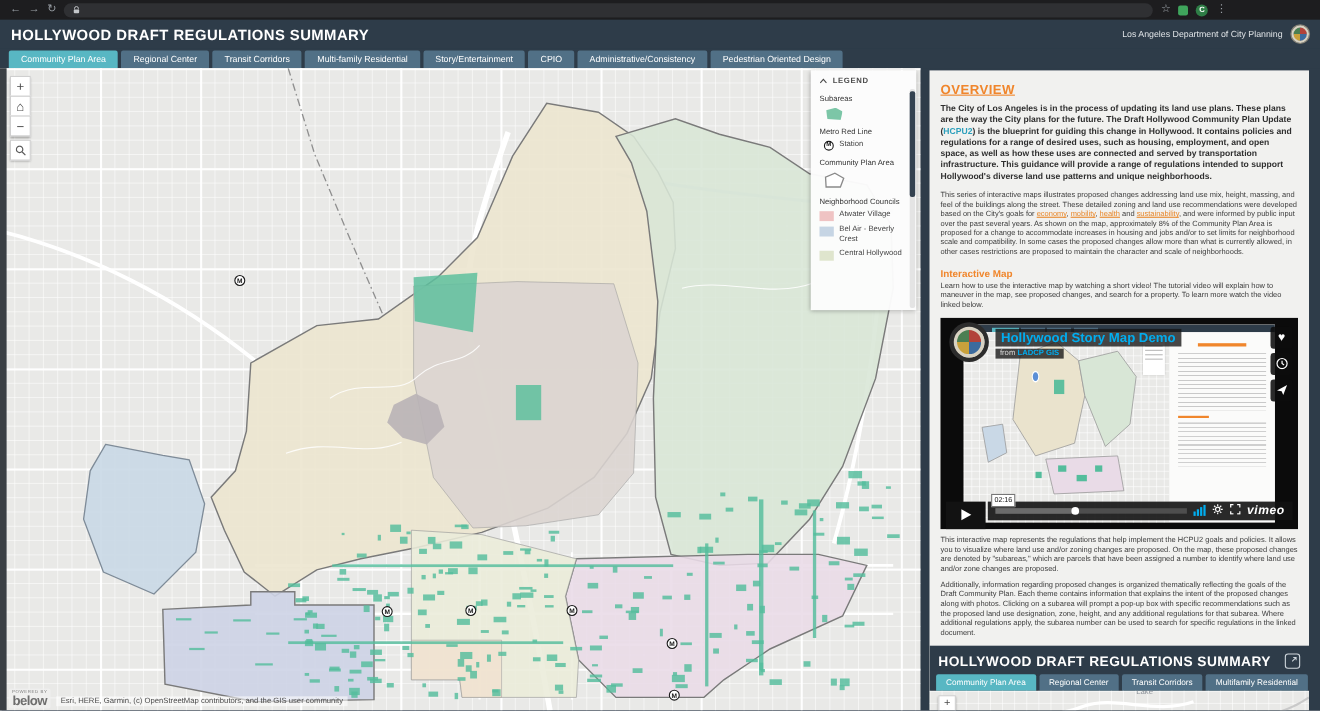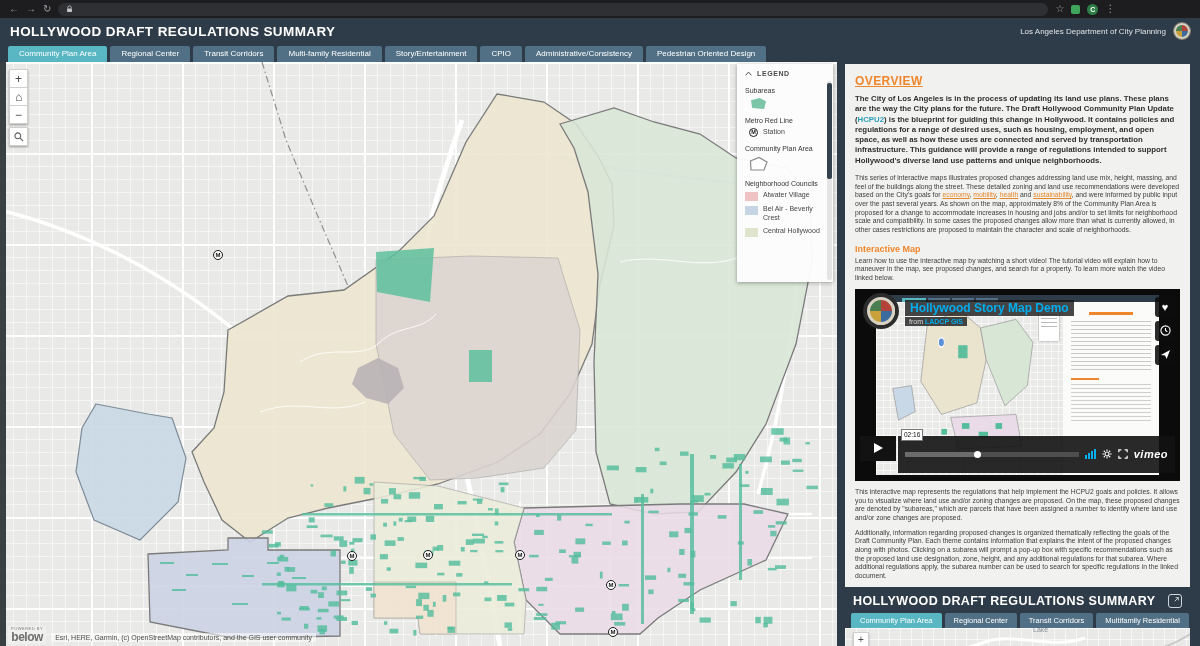--- a/index.html
+++ b/index.html
@@ -86,21 +86,21 @@
   .vt-legend{position:absolute;right:35.5%;top:12px;width:20px;height:34px;background:#fff;box-shadow:0 0 2px rgba(0,0,0,.4);padding:3px 2px;}
   .vt-legend i{display:block;height:1px;background:#bbb;margin-bottom:3px;}
   .v-titlebox{position:absolute;left:12px;top:8px;display:flex;gap:6px;align-items:center;}
   .v-seal{width:28px;height:28px;border-radius:50%;flex:none;background:conic-gradient(#b2433a 0 90deg,#3c6b9e 90deg 180deg,#c9a13b 180deg 270deg,#4b7f52 270deg 360deg);border:3px solid #d8d2c2;box-shadow:0 0 0 4px #2c2c2c;}
   .v-tt{padding-top:1px;margin-left:4px;}
   .v-title{background:rgba(20,20,20,.78);padding:1px 5px;font-size:12px;font-weight:bold;color:#00adef;display:inline-block;}
   .v-by{background:rgba(20,20,20,.78);padding:1px 4px;font-size:7px;color:#ddd;display:table;margin-top:1px;}
   .v-by .blue{color:#00adef;font-weight:bold;text-decoration:none;}
   .v-stack{position:absolute;right:5px;top:8px;display:flex;flex-direction:column;gap:4px;}
   .v-sq{width:20px;height:20px;background:rgba(12,12,12,.88);border-radius:3px;display:flex;align-items:center;justify-content:center;color:#fff;font-size:11px;cursor:pointer;}
-  .v-controls{position:absolute;left:5px;right:5px;bottom:8px;height:37px;display:flex;gap:2px;}
+  .v-controls{position:absolute;left:5px;right:5px;bottom:8px;height:17px;display:flex;gap:2px;}
   .v-play{width:36px;height:25px;background:#121212;display:flex;align-items:center;justify-content:center;cursor:pointer;}
   .tri{width:0;height:0;border-left:9px solid #fff;border-top:5.5px solid transparent;border-bottom:5.5px solid transparent;}
   .v-bar{flex:1;background:rgba(18,18,18,.9);display:flex;align-items:center;gap:6px;padding:0 7px;position:relative;}
   .v-time{position:absolute;left:3px;top:-7px;background:#fff;color:#111;font-size:6.5px;padding:0 2px;border:1px solid #777;line-height:1.5;}
   .v-progress{flex:1;height:5px;background:#4e4e4e;position:relative;cursor:pointer;}
   .v-fill{width:42%;height:100%;background:#6b6b6b;position:relative;}
   .v-fill::after{content:"";position:absolute;right:-3px;top:-1px;width:7px;height:7px;border-radius:50%;background:#fff;}
   .v-vol{display:flex;align-items:flex-end;gap:1px;height:10px;cursor:pointer;}
   .v-vol i{display:block;width:2px;background:#00adef;}
   .v-vol i:nth-child(1){height:4px}.v-vol i:nth-child(2){height:6px}.v-vol i:nth-child(3){height:8px}.v-vol i:nth-child(4){height:10px}

